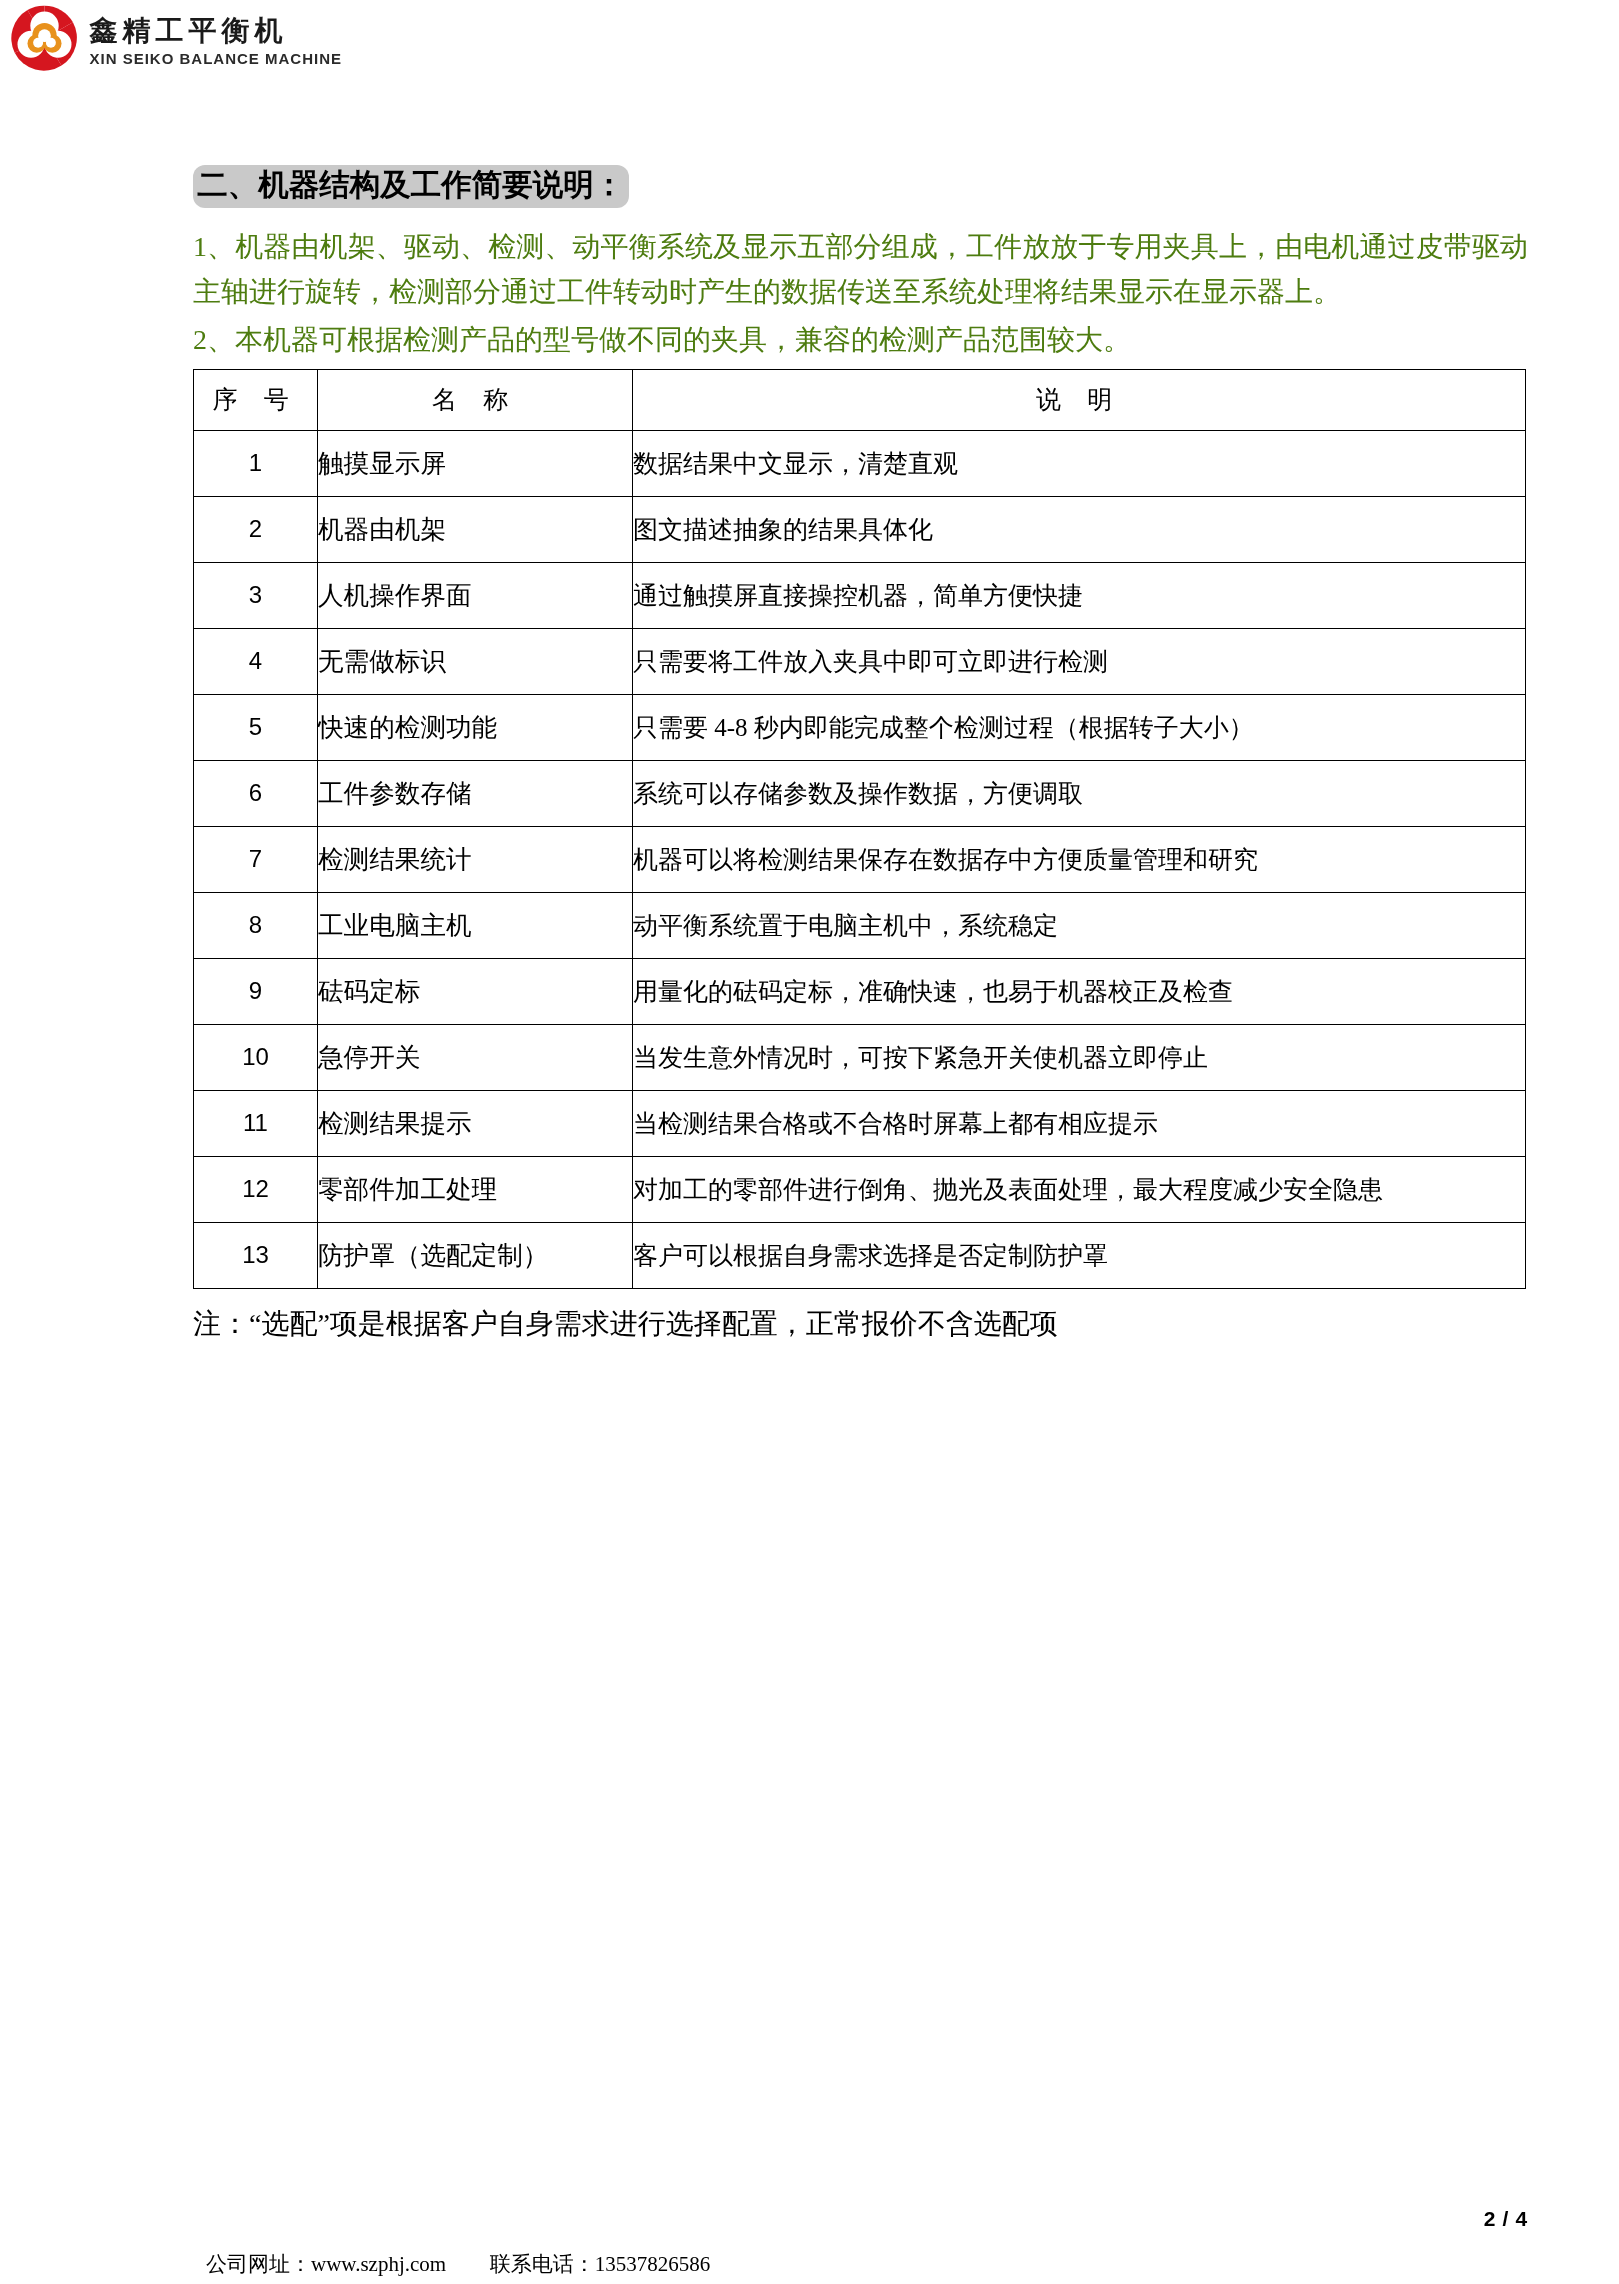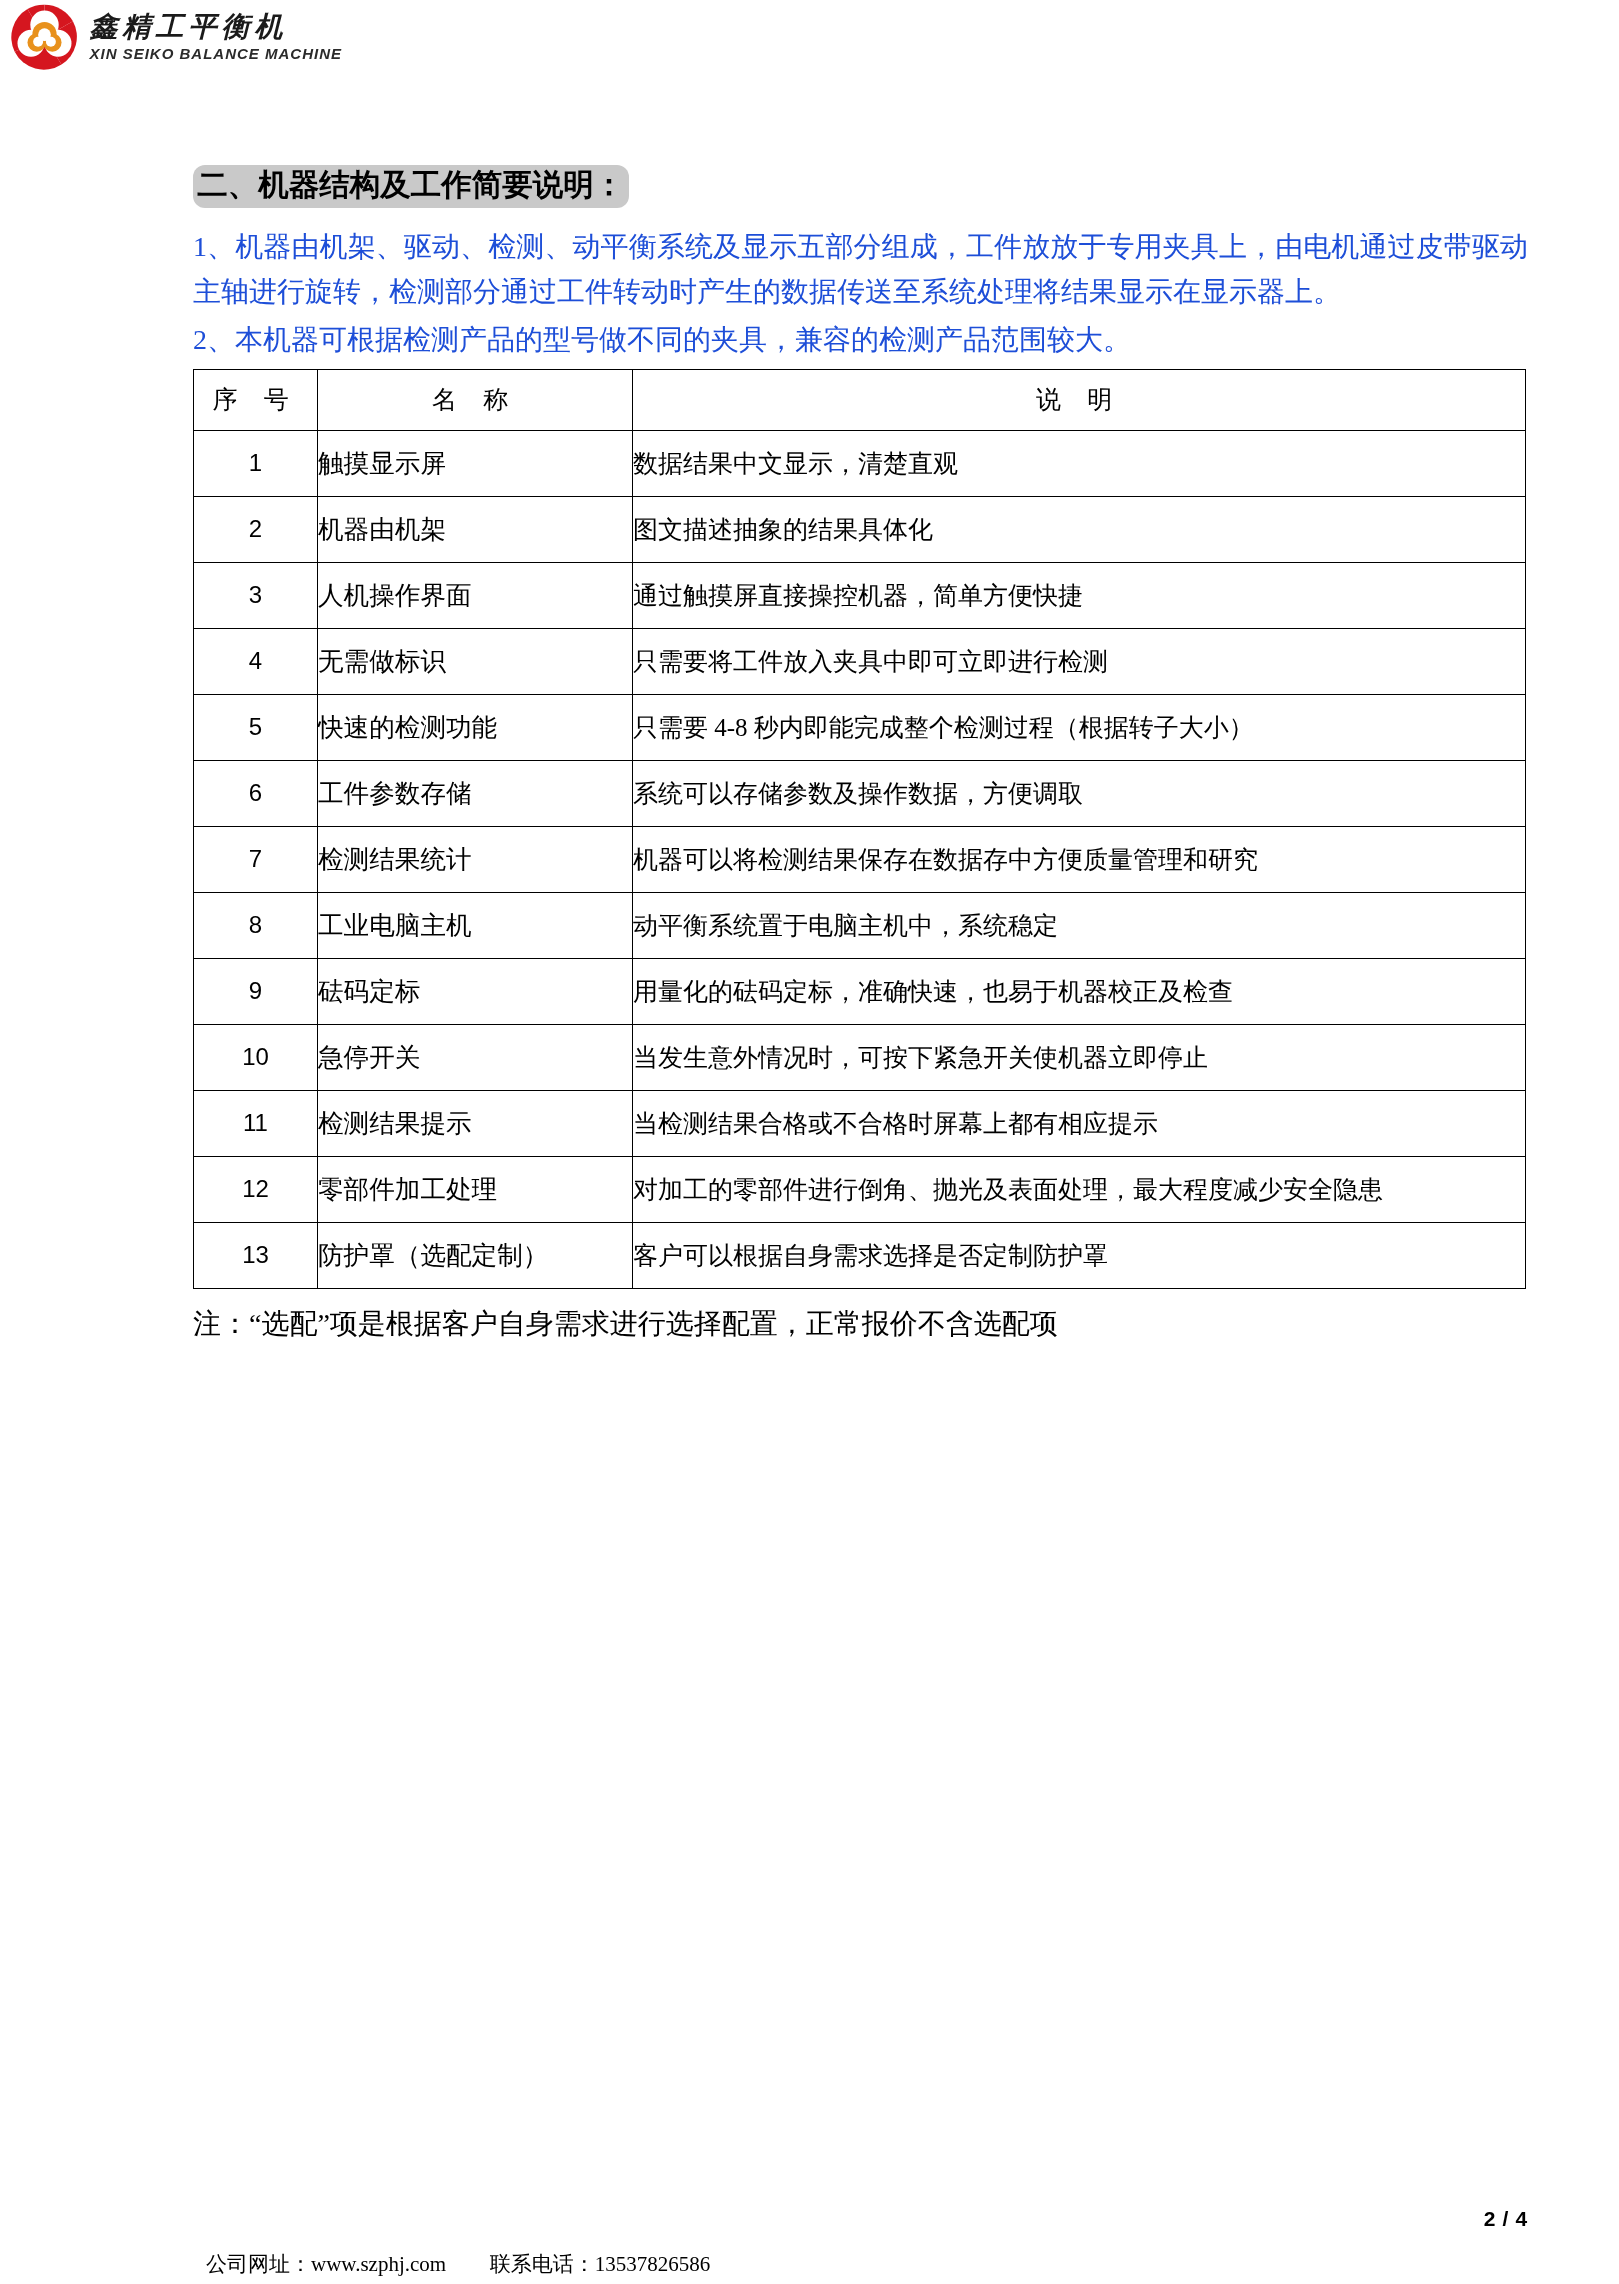--- a/index.html
+++ b/index.html
@@ -20,22 +20,21 @@
   }
 
   
   #letterhead {
     position: absolute;
     left: 0;
     top: 0;
     width: 1447px;
     height: 74px;
     display: flex;
-    align-items: center;
-    font-style: italic;
+    align-items: flex-end;
   }
   #logo-mark {
     position: relative;
     width: 71px;
     height: 71px;
     margin-left: 8.5px;
     flex: 0 0 auto;
   }
   #logo-wordmark {
     margin-left: 10px;
@@ -79,21 +78,21 @@
     display: inline-block;
     background: #c9c9c9;
     padding: 1.4px 4.3px 2.8px 4.3px;
     white-space: nowrap;
     border-radius: 12px;
   }
   .para {
     font-family: "Liberation Serif", "DejaVu Serif", serif;
     font-size: 28px;
     line-height: 1.62;
-    color: #1d4ed8;
+    color: #4d7c0f;
     margin: 0;
     text-align: justify;
     text-justify: inter-character;
   }
   #para-1 { margin-top: 15.6px; }
   #para-2 { margin-top: 2.8px; }
   #para-2-cont {
     font-family: "Liberation Sans", "DejaVu Sans", sans-serif;
     font-size: 27px;
     line-height: 1.70;

